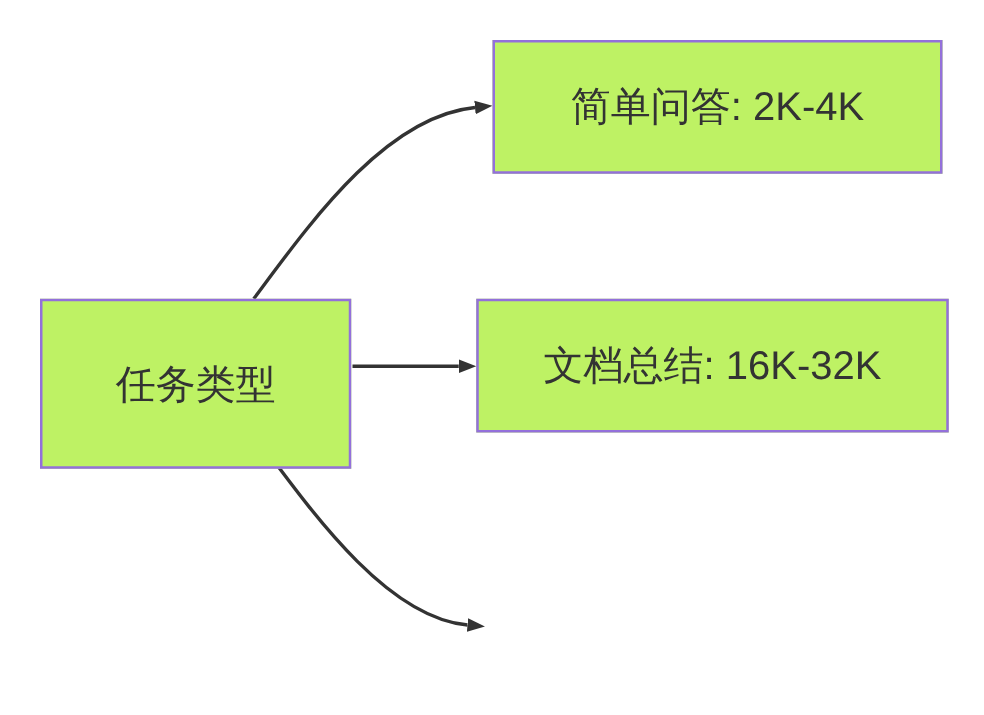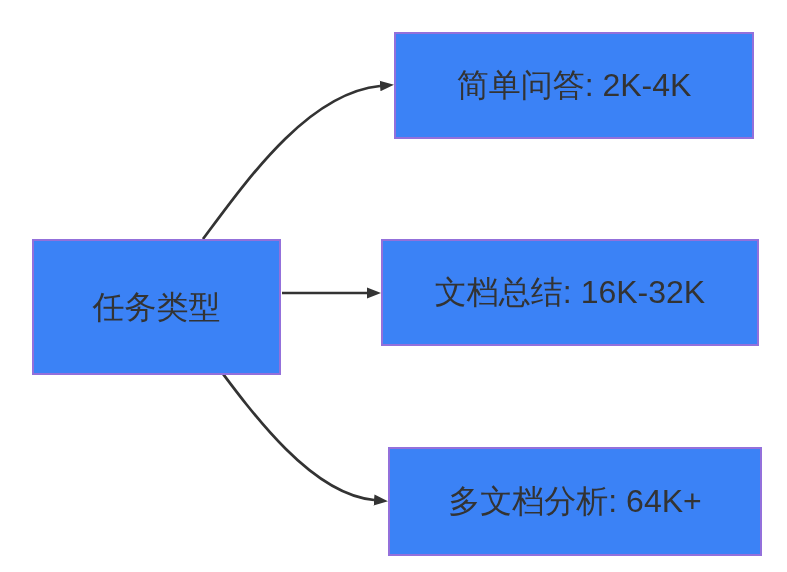--- a/index.html
+++ b/index.html
@@ -18,21 +18,21 @@
   .edge-layer {
     position: absolute;
     left: 0;
     top: 0;
     width: 787px;
     height: 572px;
   }
   .node {
     position: absolute;
     box-sizing: border-box;
-    background: #3b82f6;
+    background: #bef264;
     border: 2.5px solid #9370DB;
     color: #333333;
     font-size: 32px;
     line-height: 1.2;
     display: flex;
     align-items: center;
     justify-content: center;
     text-align: center;
     white-space: nowrap;
   }
@@ -62,17 +62,14 @@
   </div>
 
   <div class="node node-simple">
     <span>简单问答: 2K-4K</span>
   </div>
 
   <div class="node node-summary">
     <span>文档总结: 16K-32K</span>
   </div>
 
-  <div class="node node-multidoc">
-    <span>多文档分析: 64K+</span>
-  </div>
 
 </div>
 
 </body></html>

